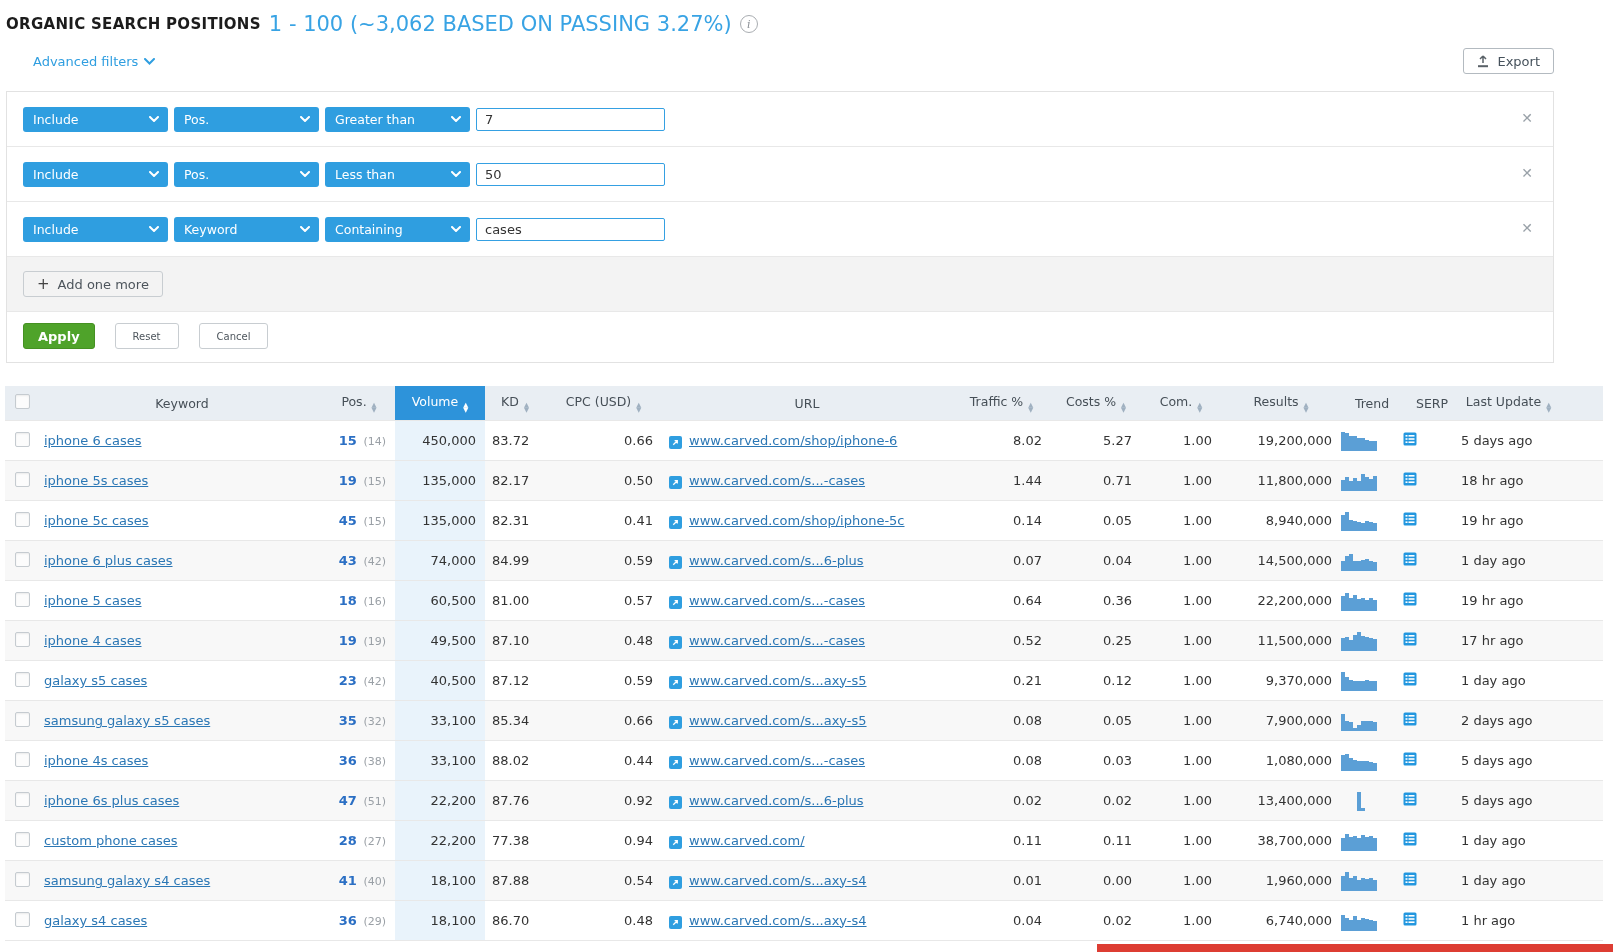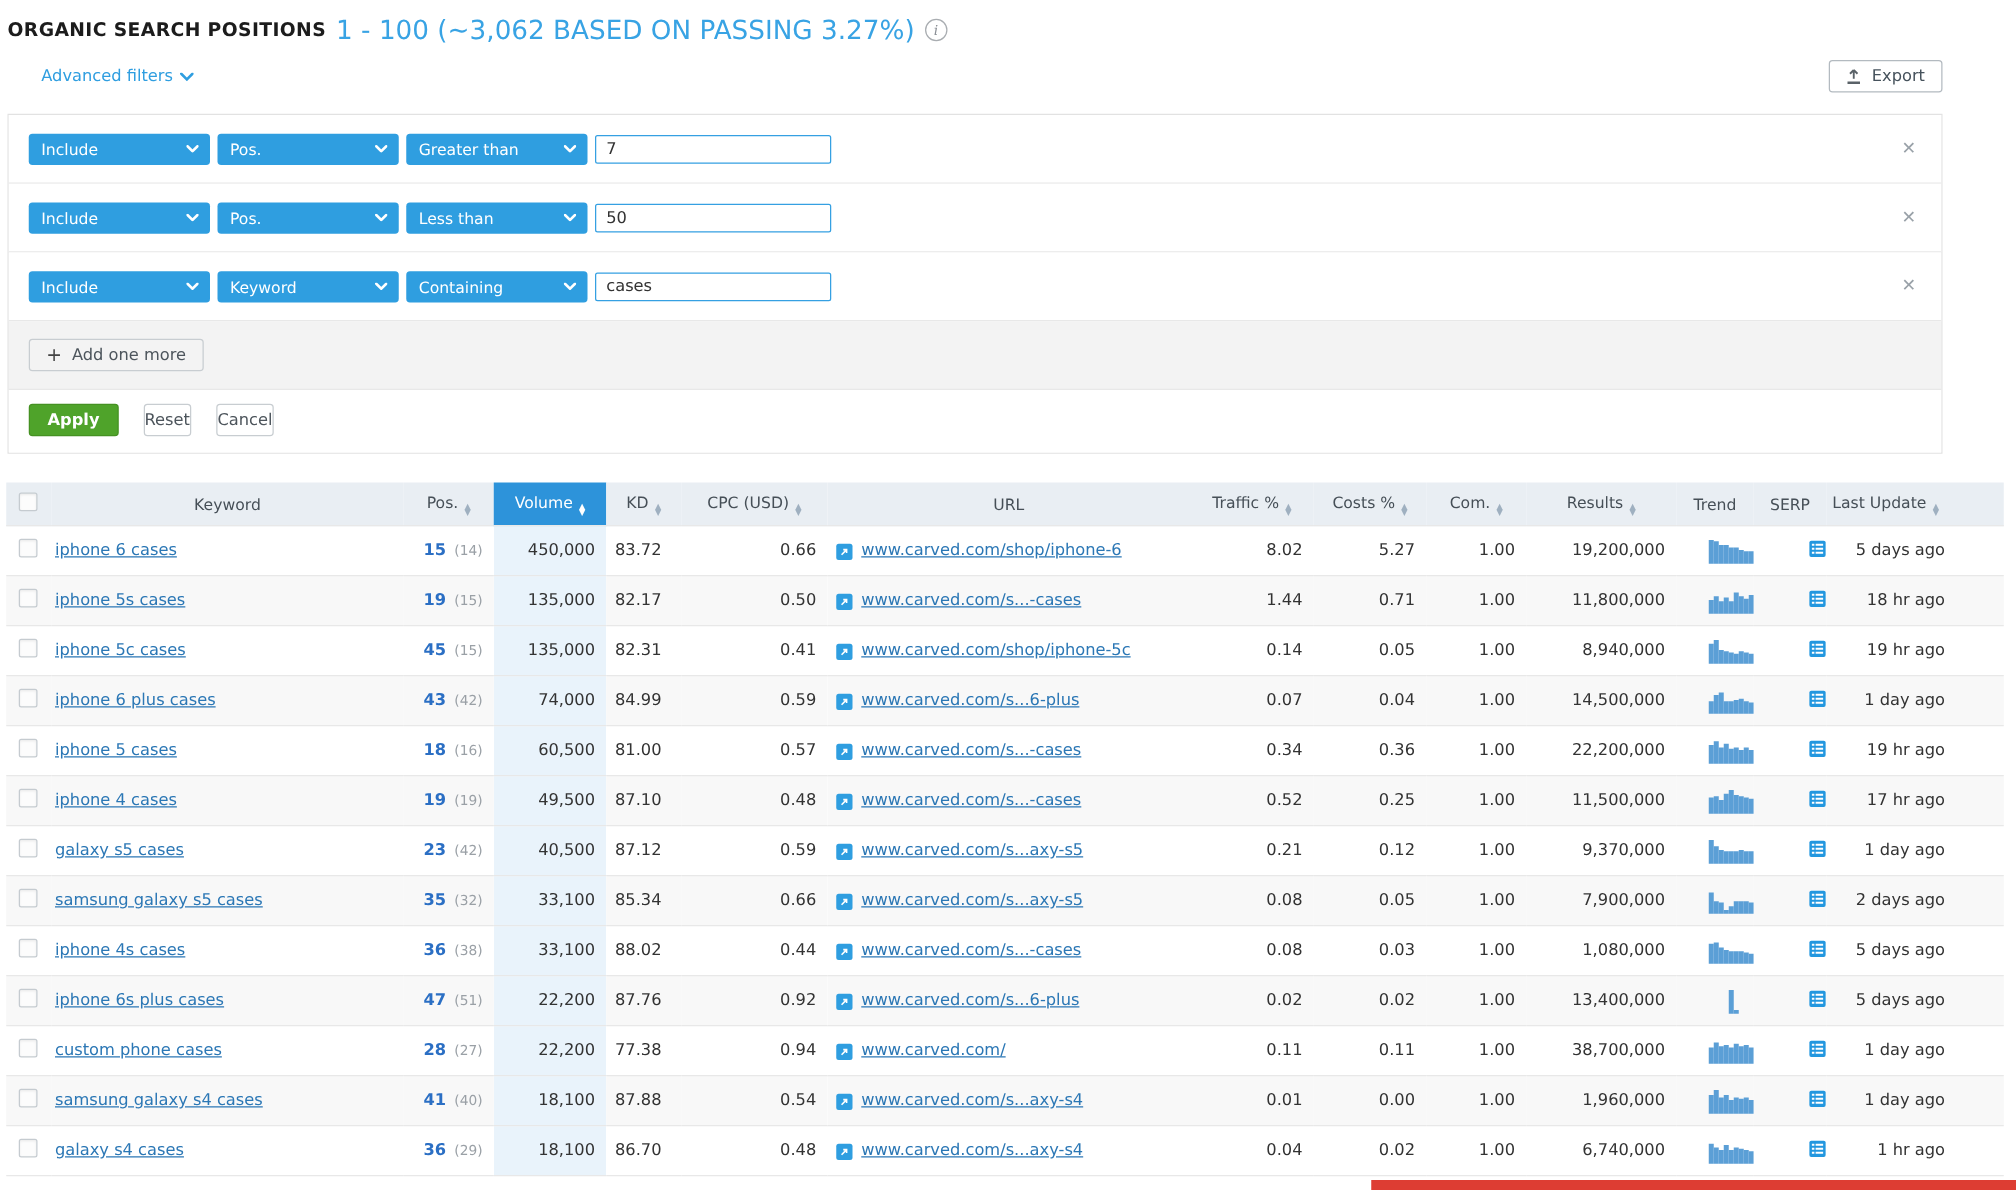--- a/index.html
+++ b/index.html
@@ -47,36 +47,36 @@
     width:171px;height:21px;border:1px solid #35a0e2;border-radius:2px;padding:0 8px;
     font-size:13px;color:#333;outline:none;font-family:inherit;
   }
   .remove-filter{position:absolute;right:20px;top:19px;background:none;border:none;color:#99a1a8;font-size:14px;cursor:pointer;padding:0;line-height:1;}
   .add-strip{background:#f3f3f3;padding:14px 16px;border-bottom:1px solid #e8e8e8;}
   .add-btn{height:26px;border:1px solid #c8cdd1;background:transparent;border-radius:3px;color:#4d555c;
     font-size:13px;padding:0 13px;display:inline-flex;align-items:center;gap:8px;cursor:pointer;font-family:inherit;}
   .plus-glyph{font-size:15px;color:#444;line-height:1;}
   .actions{padding:11px 16px 13px;background:#fff;display:flex;gap:20px;}
   .apply-btn{background:#4fa32a;color:#fff;border:1px solid #459122;border-radius:3px;height:26px;padding:0 14px;font-size:13px;font-weight:bold;cursor:pointer;font-family:inherit;}
-  .ghost-btn{background:#fff;border:1px solid #c8cdd1;border-radius:3px;height:26px;padding:0 0;font-size:13px;color:#4d555c;cursor:pointer;font-family:inherit;}
+  .ghost-btn{background:#fff;border:1px solid #c8cdd1;border-radius:3px;height:26px;padding:0 17px;font-size:10px;color:#4d555c;cursor:pointer;font-family:inherit;}
 
   
   .pos-table{border-collapse:collapse;table-layout:fixed;margin:23px 0 0 0;font-size:13px;}
   .pos-table th{
     background:#e9eef3;height:34px;font-weight:normal;color:#464f57;font-size:12.5px;
     text-align:center;padding:0;white-space:nowrap;
   }
   .pos-table th.active{background:#2d93da;color:#fff;}
   .pos-table td{height:39px;border-top:1px solid #e8e8e8;padding:0;white-space:nowrap;overflow:hidden;}
   .pos-table tbody tr:last-child td{border-bottom:1px solid #e8e8e8;}
   tr.even td{background:#f8f8f8;}
   td.vol{background:#e9f3fb !important;}
   .al{text-align:left;padding-left:7px !important;}
   .ar{text-align:right;padding-right:9px !important;}
-  .ac{text-align:right;}
+  .ac{text-align:left;}
   td.col-check,th.col-check{padding-left:10px !important;text-align:left;}
   .sort{display:inline-flex;flex-direction:column;margin-left:5px;vertical-align:-1px;}
   .sort .t{font-size:6.5px;color:#9fb0c0;line-height:5px;}
   th.active .sort .t{color:#fff;}
   .cb{width:13px;height:13px;border:1px solid #c5cbd0;border-radius:2px;background:#fcfcfc;
     box-shadow:inset 0 1px 2px rgba(0,0,0,.07);display:inline-block;cursor:pointer;}
   .kw-link,.url-link{color:#2b77b5;text-decoration:underline;cursor:pointer;}
   td.kw{padding-left:3px !important;}
   .pos-cur{color:#2b6fc4;font-weight:bold;}
   .pos-prev{color:#9aa0a6;font-size:11px;margin-left:3px;}
@@ -448,21 +448,21 @@
           <td class="kw al"><a class="kw-link">iphone 5 cases</a></td>
           <td class="ar"><span class="pos-cur">18</span><span class="pos-prev"> (16)</span></td>
           <td class="ar vol"><span>60,500</span></td>
           <td class="al"><span>81.00</span></td>
           <td class="ar"><span>0.57</span></td>
           <td class="al"><span class="ext-icon">
               <svg width="9" height="9" viewBox="0 0 10 10">
                 <path d="M2.5 7.5L7 3M4 3h3v3" fill="none" stroke="#fff" stroke-width="1.4"></path>
               </svg>
             </span><a class="url-link">www.carved.com/s...-cases</a></td>
-          <td class="ar"><span>0.34</span></td>
+          <td class="ar"><span>0.64</span></td>
           <td class="ar"><span>0.36</span></td>
           <td class="ar"><span>1.00</span></td>
           <td class="ar"><span>22,200,000</span></td>
           <td class="ac"><span class="spark">
               <i style="height: 15px;"></i>
               <i style="height: 18px;"></i>
               <i style="height: 13px;"></i>
               <i style="height: 16px;"></i>
               <i style="height: 12px;"></i>
               <i style="height: 13px;"></i>

